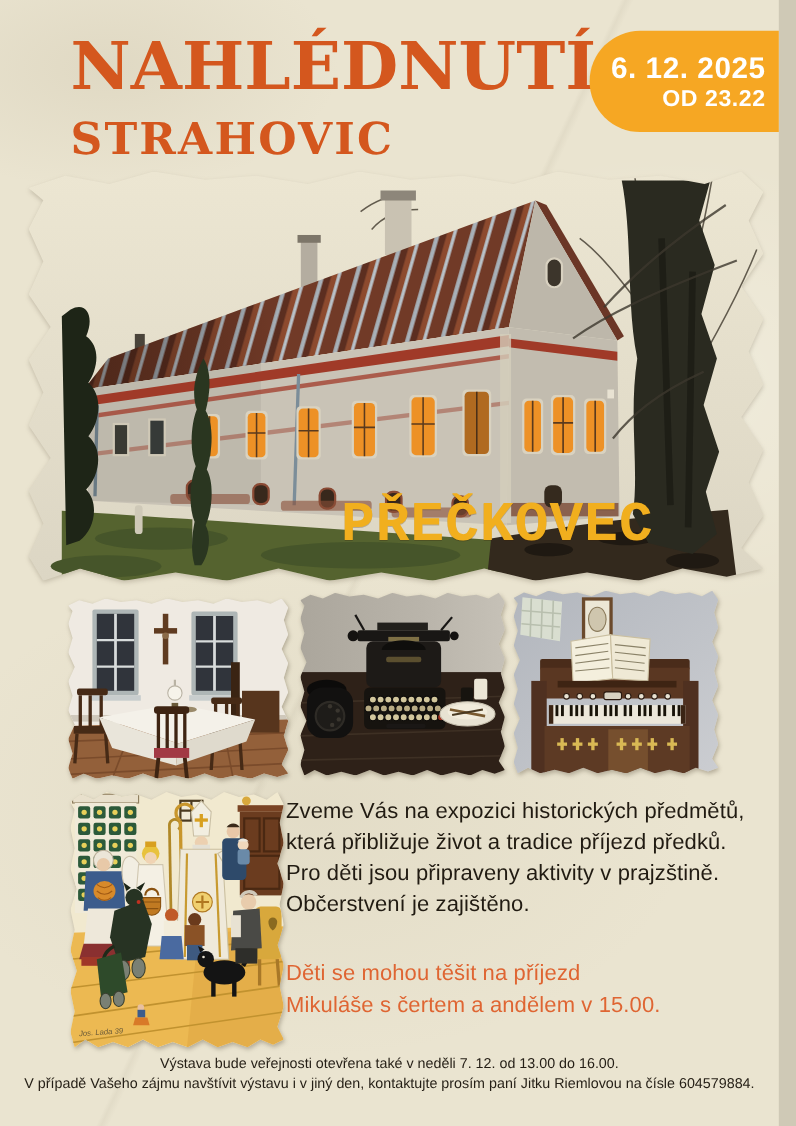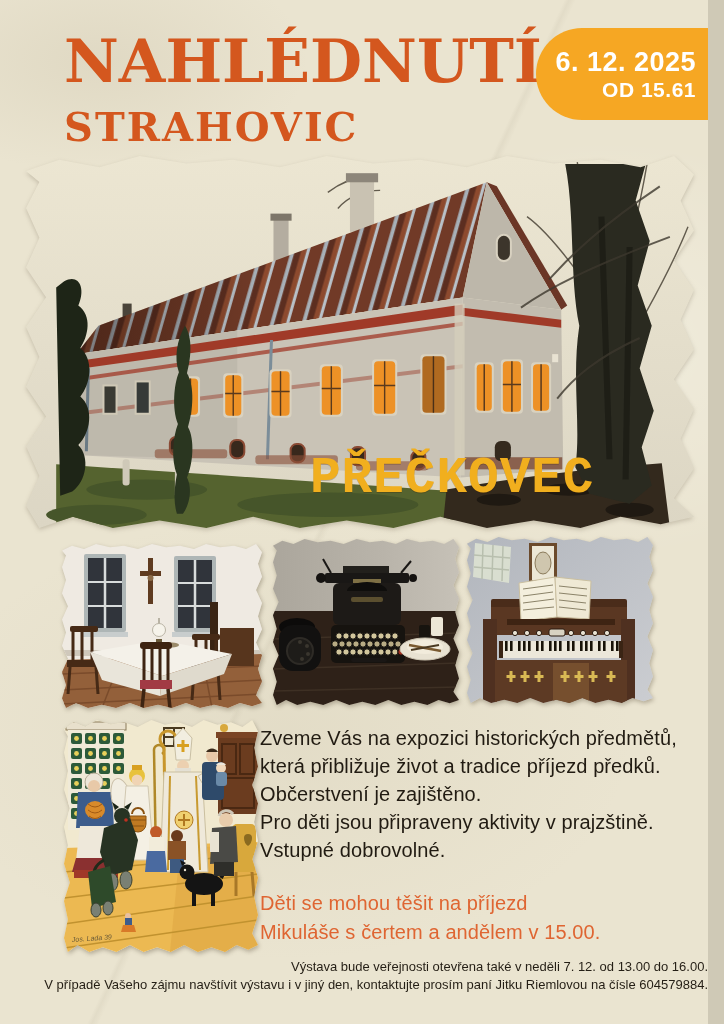--- a/index.html
+++ b/index.html
@@ -36,39 +36,39 @@
   .shot{position:absolute;filter:drop-shadow(1px 2px 2px rgba(80,70,50,.35))}
   .shot .clip{width:100%;height:100%;clip-path:var(--torn);background:#ddd6c2}
   .shot svg{display:block;width:100%;height:100%}
   .p1{left:62px;top:544px;width:200px;height:164px}
   .p2{left:273px;top:539px;width:186px;height:166px}
   .p3{left:467px;top:537px;width:186px;height:166px}
   .painting{left:64px;top:720px;width:194px;height:232px}
   
   .copy{position:absolute;left:260px;top:724px;width:436px;color:#211B12}
   .copy .line{font-size:20px;line-height:28px;letter-spacing:.1px}
-  .highlight{margin-top:25px;color:#DF6532}
+  .highlight{margin-top:35px;color:#DF6532}
   .highlight .line{font-size:20px;line-height:29px}
   
-  .finep{position:absolute;left:0;right:0;top:958px;text-align:right;color:#241E15}
+  .finep{position:absolute;left:0;right:0;top:958px;text-align:center;color:#241E15}
   .finep .line{font-size:13px;line-height:17.5px}
 </style>
 </head>
 <body>
 
 <div class="poster">
 
   <div class="title">
     <div class="t1">NAHLÉDNUTÍ</div>
     <div class="t3">STRAHOVIC</div>
   </div>
 
   <div class="badge">
     <div class="d">6. 12. 2025</div>
-    <div class="t">OD 15.61</div>
+    <div class="t">OD 23.22</div>
   </div>
 
   <div class="hero">
     <div class="clip">
     <svg viewBox="0 0 664 368" preserveAspectRatio="none">
       <defs>
         <linearGradient id="skyg" x1="0" y1="0" x2="0" y2="1">
           <stop offset="0" stop-color="#ECE6D2"></stop>
               <stop offset="1" stop-color="#DCD6C4"></stop>
         </linearGradient>
@@ -675,23 +675,22 @@
       </g>
       <text x="8" y="222" font-size="7" font-style="italic" fill="#6a5a38" transform="rotate(-4 8 222)">Jos. Lada 39</text>
     </svg>
     </div>
   </div>
 
   <div class="copy">
     <div>
       <div class="line">Zveme Vás na expozici historických předmětů,</div>
       <div class="line">která přibližuje život a tradice příjezd předků.</div>
+      <div class="line">Pro děti jsou připraveny aktivity v prajzštině.</div>
       <div class="line">Občerstvení je zajištěno.</div>
-      <div class="line">Pro děti jsou připraveny aktivity v prajzštině.</div>
-      <div class="line">Vstupné dobrovolné.</div>
     </div>
     <div class="highlight">
       <div class="line">Děti se mohou těšit na příjezd</div>
       <div class="line">Mikuláše s čertem a andělem v 15.00.</div>
     </div>
   </div>
 
   <div class="finep">
     <div class="line">Výstava bude veřejnosti otevřena také v neděli 7. 12. od 13.00 do 16.00.</div>
     <div class="line">V případě Vašeho zájmu navštívit výstavu i v jiný den, kontaktujte prosím paní Jitku Riemlovou na čísle 604579884.</div>

